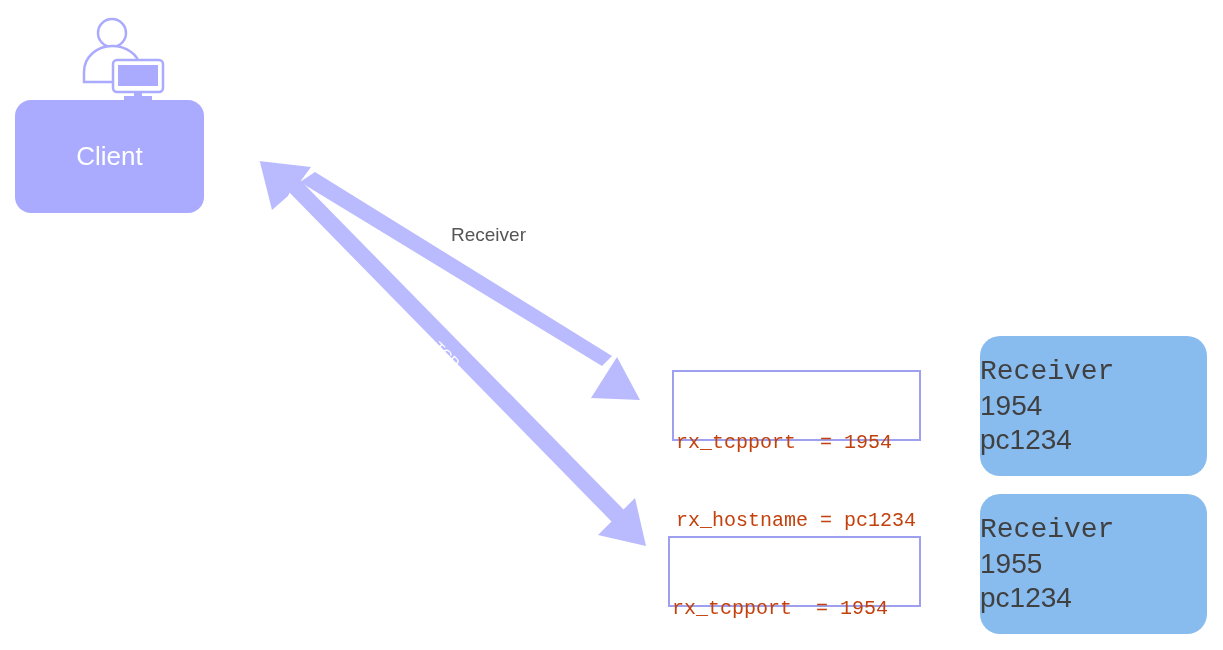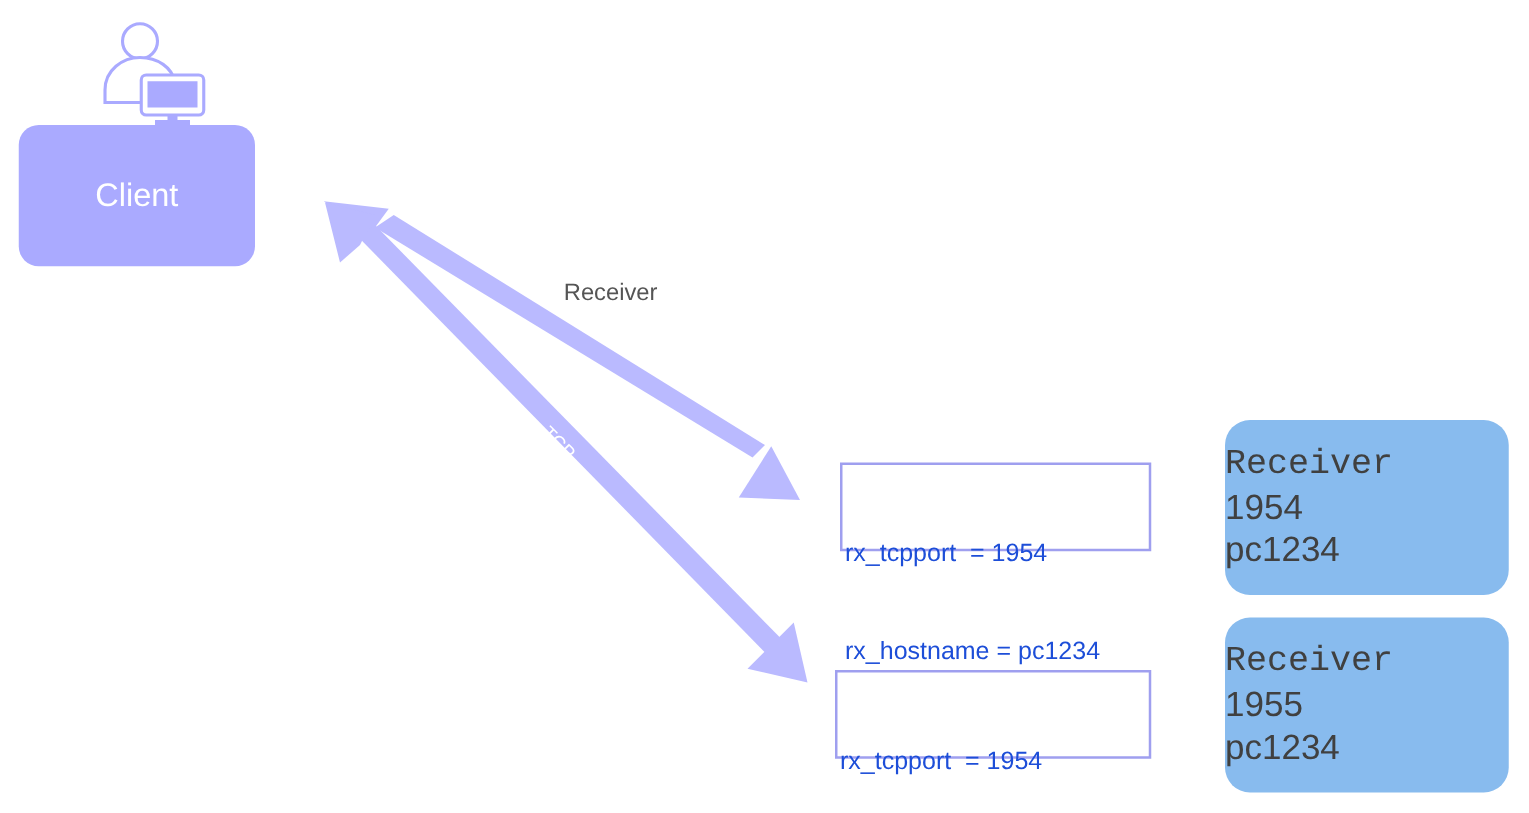--- a/index.html
+++ b/index.html
@@ -10,21 +10,21 @@
     left: 15px; top: 100px; width: 189px; height: 113px;
     background: #aaaaff; border-radius: 16px;
     display: flex; align-items: center; justify-content: center;
     color: #ffffff; font-size: 26px; font-family: "Liberation Sans", sans-serif;
   }
   .user-icon { left: 80px; top: 16px; width: 90px; height: 86px; }
   .control-label { left: 451px; top: 224px; color: #555555; font-size: 19px; }
   .tcp-label { color: #ffffff; font-size: 15px; font-family: "Liberation Sans", sans-serif; transform-origin: left top; white-space: nowrap; }
   .param-box {
     border: 2px solid #9f9fef; background: #ffffff;
-    font-family: Liberation Sans, sans-serif; color: #1d4ed8; font-size: 20px;
+    font-family: Liberation Mono, monospace; color: #c2410c; font-size: 20px;
     line-height: 26px; padding: 6px 2px; box-sizing: border-box; white-space: pre;
   }
   .receiver {
     background: #88bbee; border-radius: 20px; color: #404040;
     display: flex; flex-direction: column; align-items: flex-start; justify-content: center;
     font-size: 28px; line-height: 34px;
   }
   .receiver .title { font-family: "Liberation Mono", monospace; }
   .receiver .port, .receiver .host { font-family: Liberation Sans, sans-serif; }
 </style>

